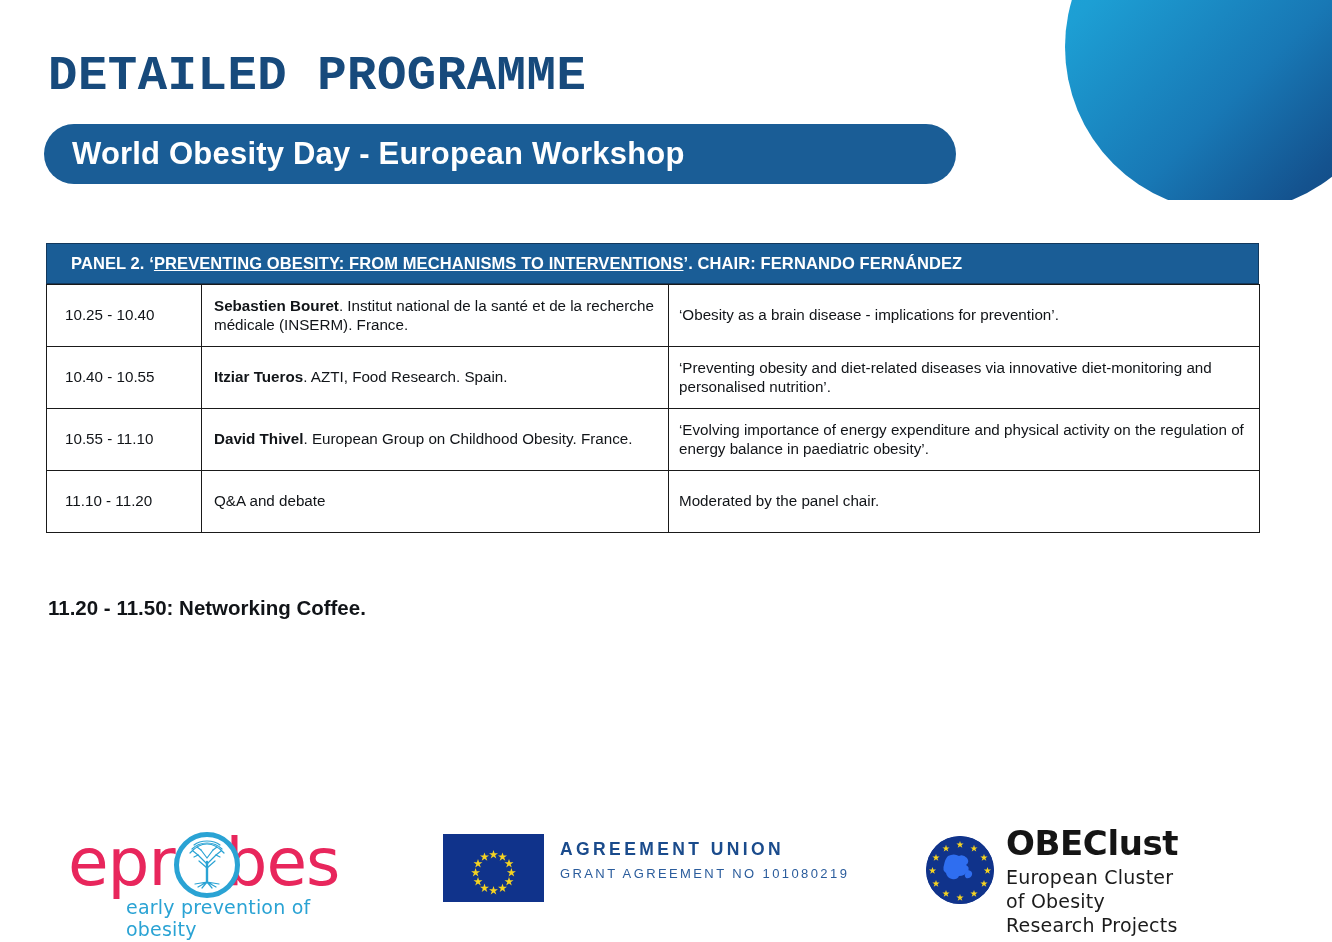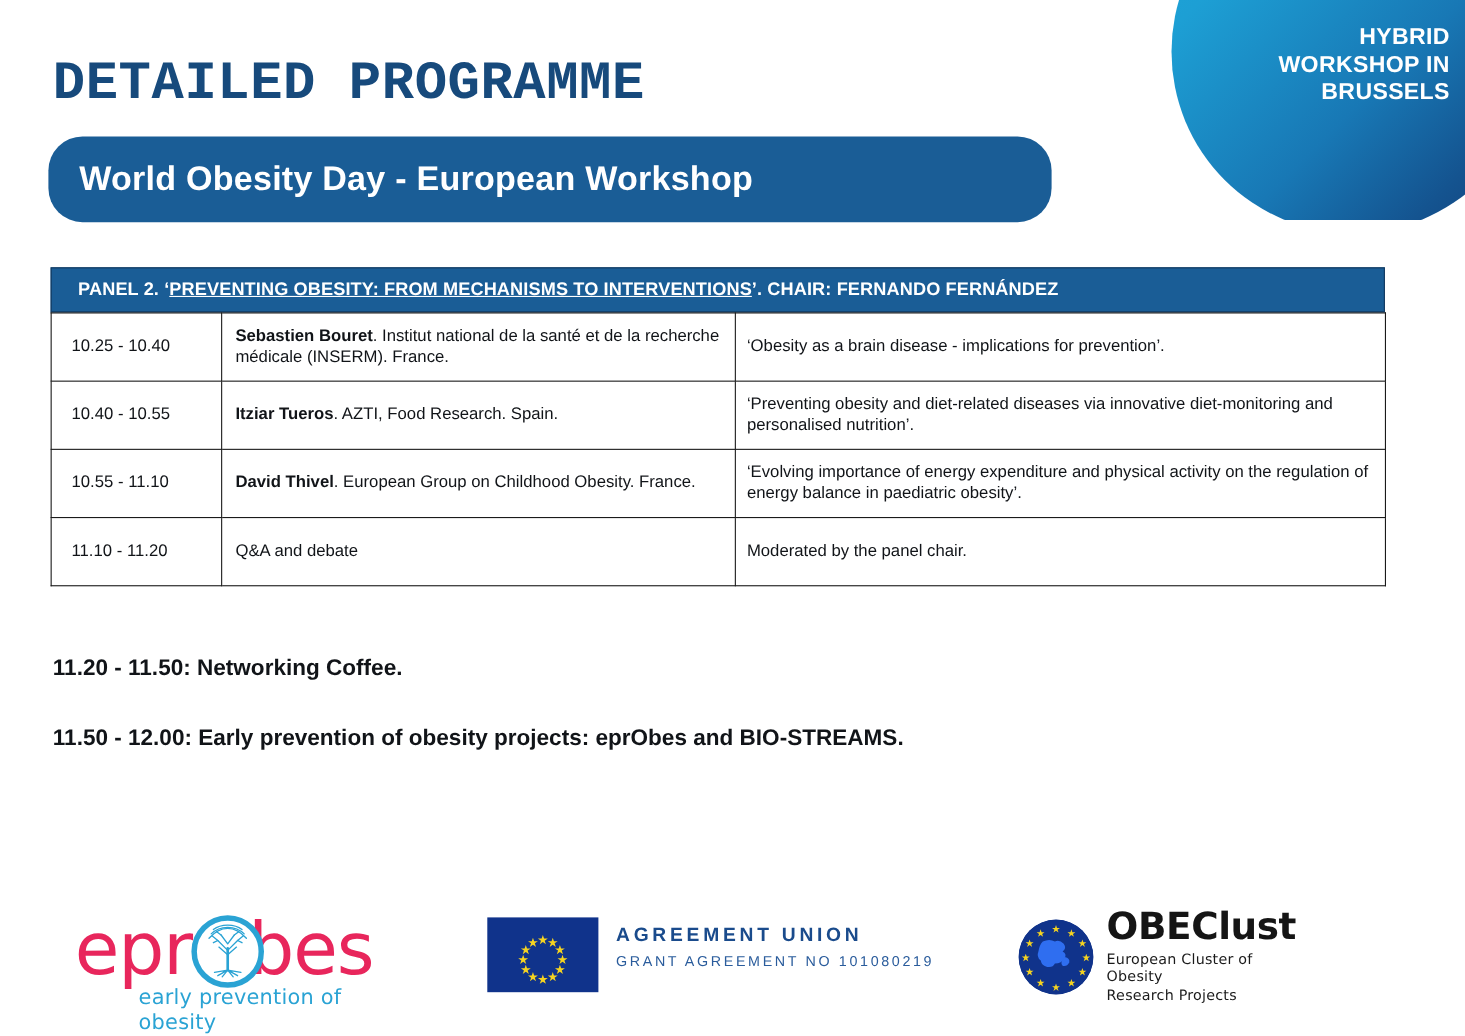--- a/index.html
+++ b/index.html
@@ -45,21 +45,21 @@
     font-size: 49px;
     font-weight: 700;
     letter-spacing: 0.5px;
     color: #174a7c;
     white-space: nowrap;
     font-family: Liberation Mono, monospace;
   }
   .subtitle-bar {
     position: absolute;
     left: 44px; top: 124px;
-    width: 912px; height: 78px;
+    width: 912px; height: 60px;
     background: #1a5d96;
     border-radius: 31px;
     display: flex;
     align-items: center;
   }
   .subtitle-text {
     color: #ffffff;
     font-size: 31px;
     font-weight: 700;
     letter-spacing: 0.2px;
@@ -180,38 +180,33 @@
     background: #10338b;
     overflow: hidden;
   }
   .obe-text { position: absolute; left: 80px; top: 0px; }
   .obe-title {
     font-size: 34px; font-weight: 700; color: #151515;
     line-height: 1.05; letter-spacing: -0.4px;
     font-family: "DejaVu Sans", sans-serif;
   }
   .obe-sub {
-    font-size: 13px; color: #1b1b1b; font-weight: 400;
+    font-size: 19px; color: #1b1b1b; font-weight: 400;
     line-height: 1.28; margin-top: 3px;
     letter-spacing: 0.2px;
     font-family: "DejaVu Sans", sans-serif;
   }
 </style>
 </head>
 <body>
 
 <div class="page">
 
   <div class="badge-wrap">
     <div class="badge-circle"></div>
-    <div class="badge-text">
-      <div>HYBRID</div>
-      <div>WORKSHOP IN</div>
-      <div>BRUSSELS</div>
-    </div>
   </div>
 
   <div class="main-title">DETAILED PROGRAMME</div>
 
   <div class="subtitle-bar">
     <span class="subtitle-text">World Obesity Day - European Workshop</span>
   </div>
 
   <div class="prog-table">
 
@@ -239,21 +234,20 @@
         <tr>
           <td class="col-time">11.10 - 11.20</td>
           <td class="col-who who"><b></b><span>Q&amp;A and debate</span></td>
           <td class="col-what">Moderated by the panel chair.</td>
         </tr>
       </tbody>
     </table>
   </div>
 
   <div class="note note-1">11.20 - 11.50: Networking Coffee.</div>
-  <div class="note note-2">11.50 - 12.00: Early prevention of obesity projects: eprObes and BIO-STREAMS.</div>
 
   <div class="footer">
 
     <div class="eprobes">
       <div class="eprobes-word"><span>epr</span><span class="gap">O</span><span>bes</span></div>
       <div class="eprobes-o"></div>
       <svg class="eprobes-tree" viewBox="0 0 58 58">
         <g stroke="#2aa3d4" fill="none" stroke-width="1.2" stroke-linecap="round">
           <path d="M29 46 L29 26" stroke-width="2.4"></path>
           <path d="M29 28 L20 19 M29 28 L38 19 M29 22 L23 14 M29 22 L35 14 M29 32 L21 25 M29 32 L37 25"></path>

